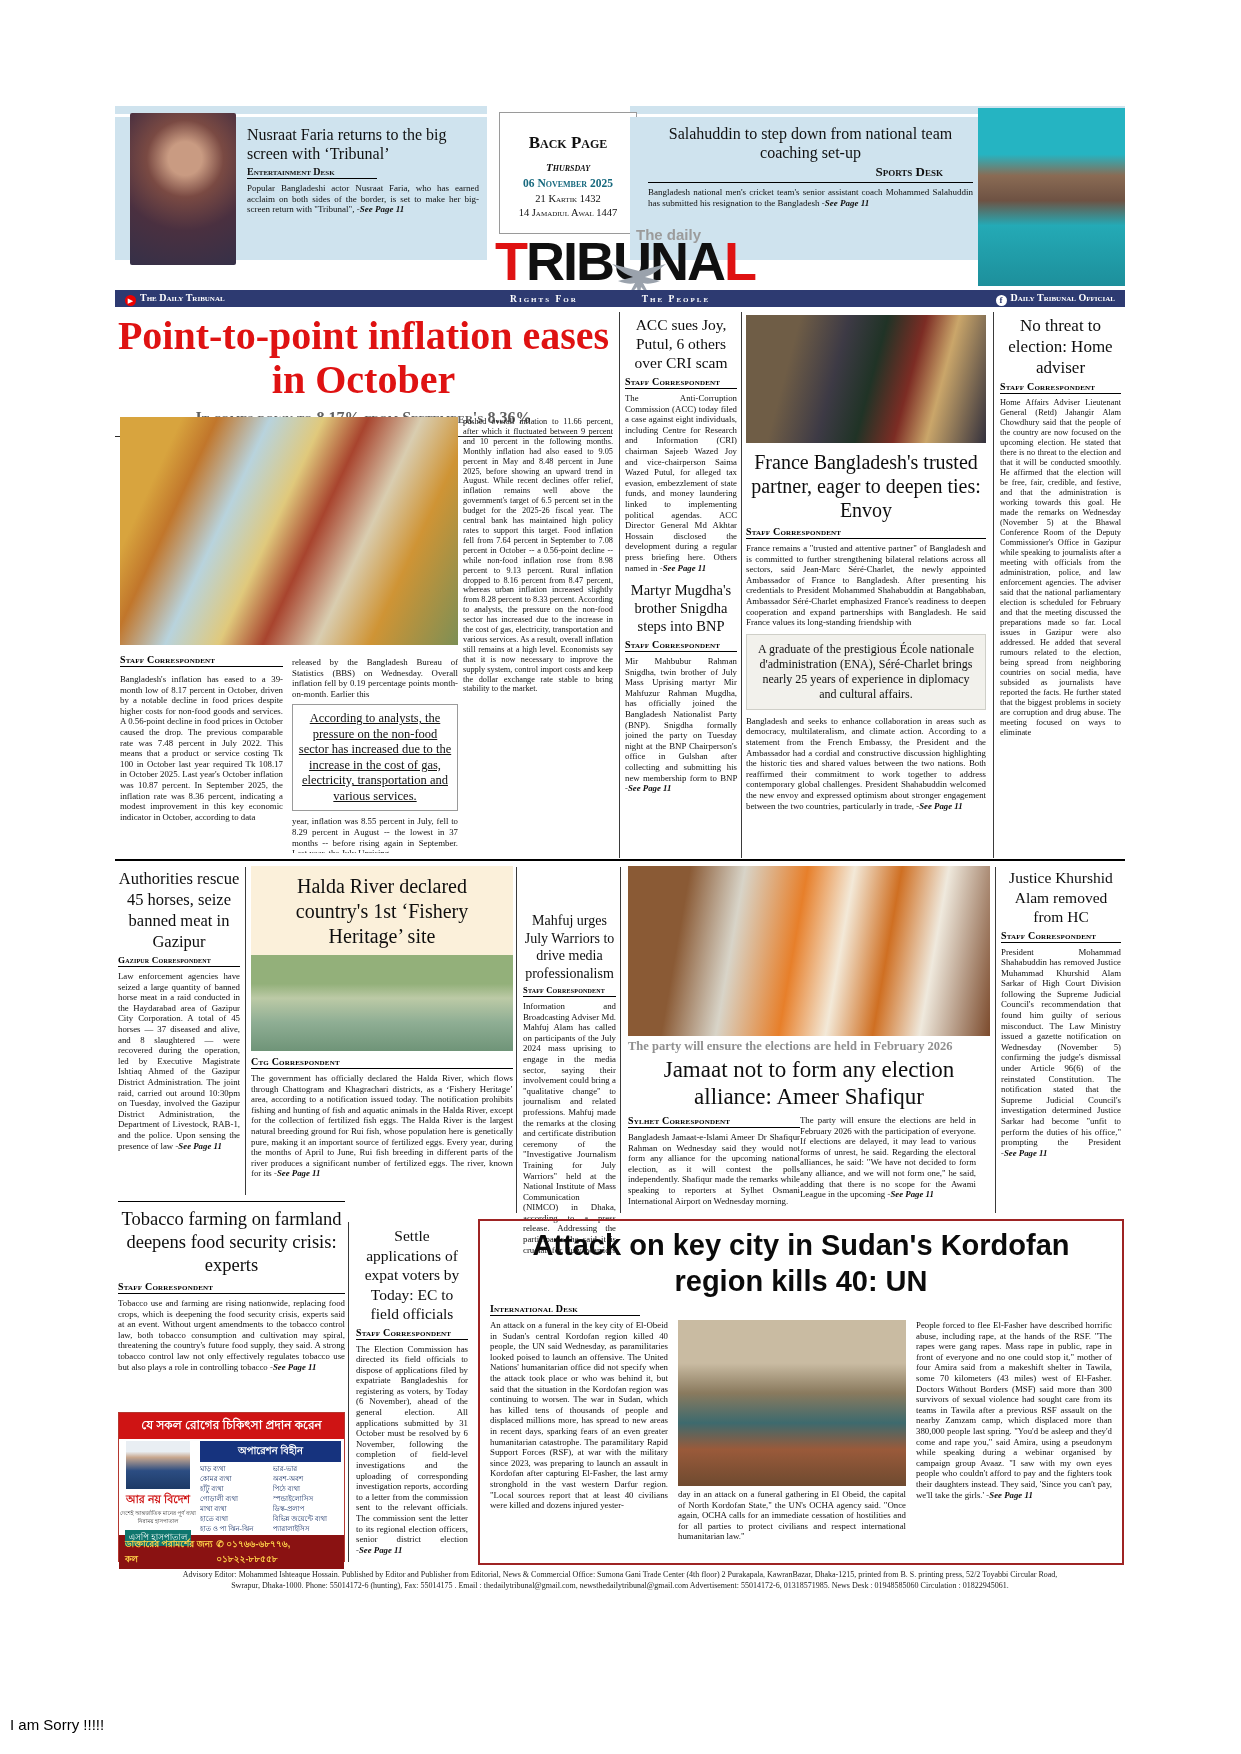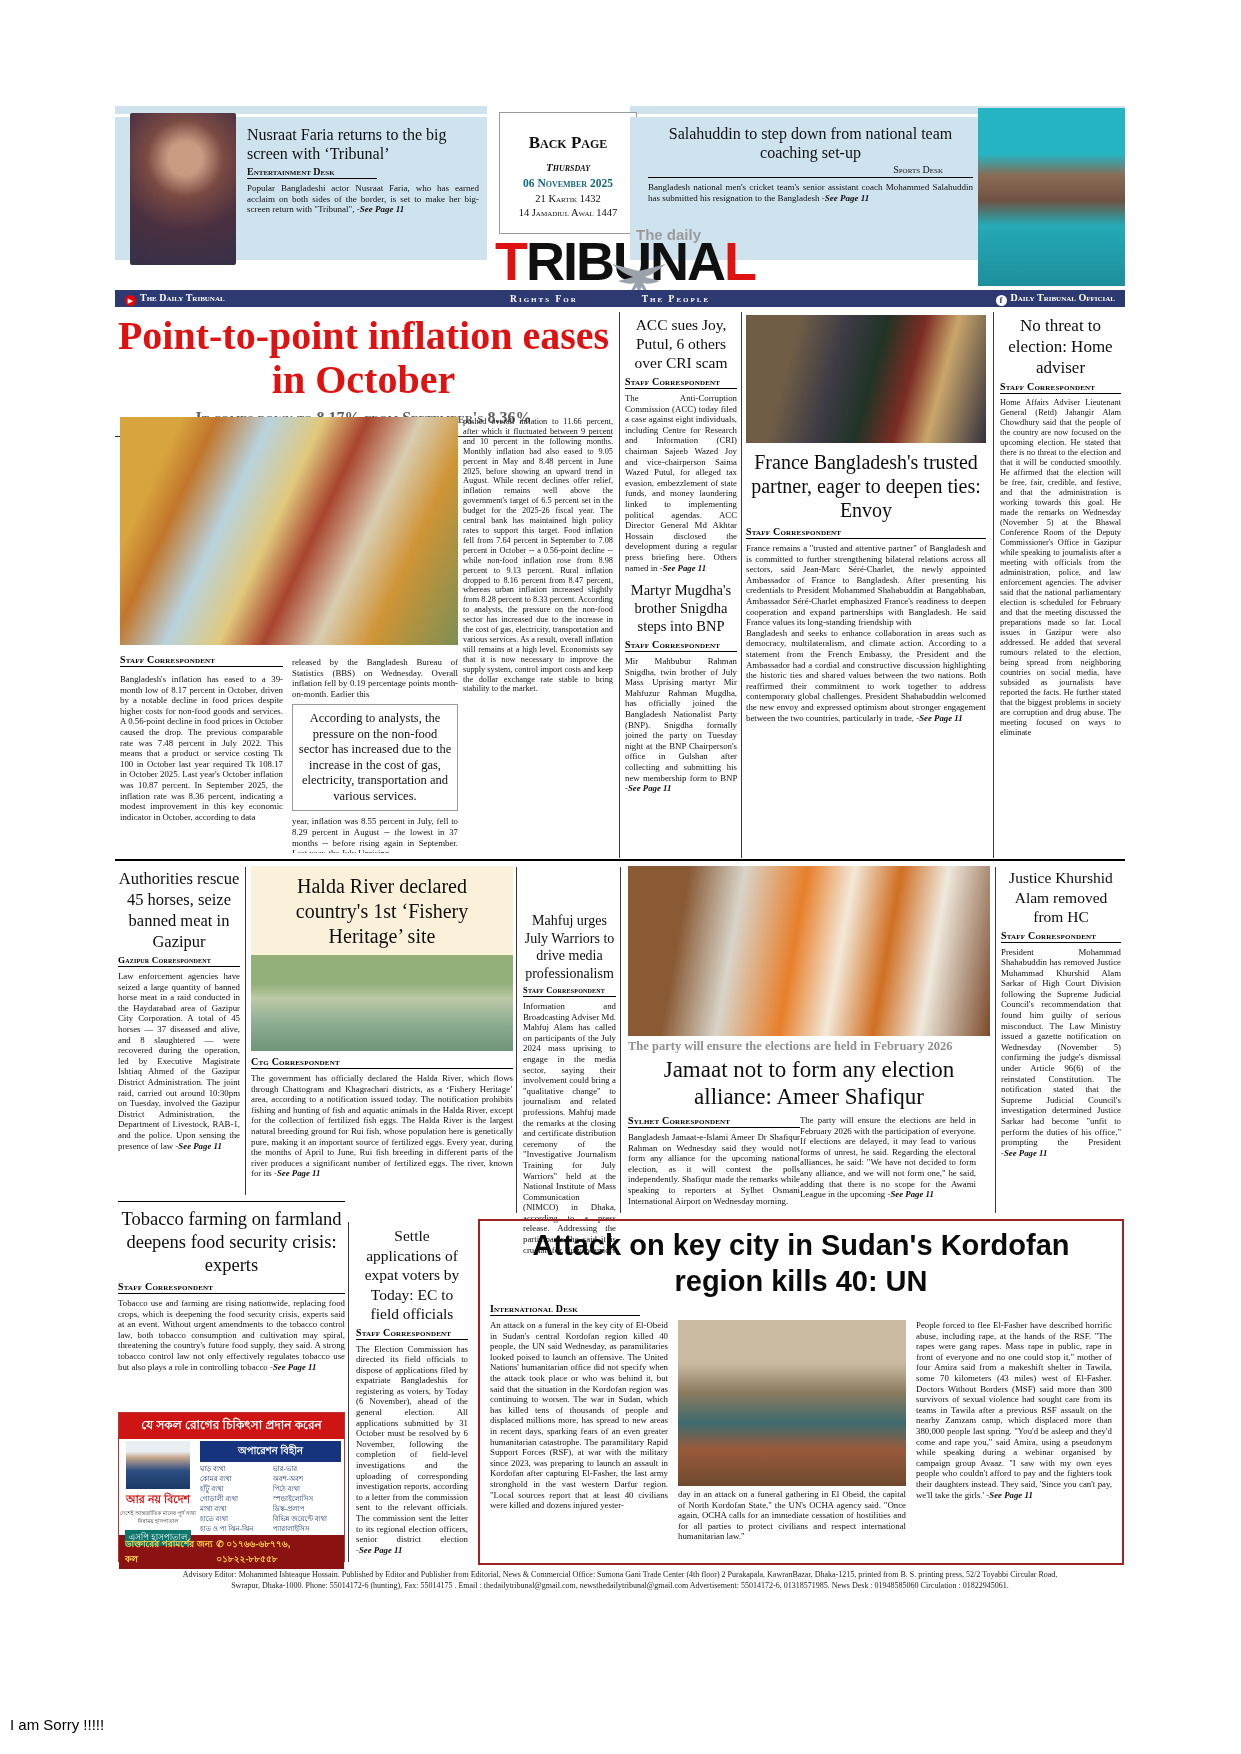--- a/index.html
+++ b/index.html
@@ -9,21 +9,21 @@
   .teaser{background:#cfe3ee;}
   .photo{position:absolute;overflow:hidden;}
   .body{font:8.8px/10.6px "Liberation Serif",serif;text-align:justify;color:#101010;overflow:hidden;}
   .see{font-style:italic;font-weight:bold;white-space:nowrap;}
   .byline{font-variant:small-caps;font-weight:bold;font-size:10px;letter-spacing:.2px;
           border-bottom:1.6px solid #000;padding-bottom:1px;margin-bottom:4px;color:#000;}
   .hl{text-align:center;color:#0e0e0e;font-weight:400;}
   .vline{position:absolute;width:1px;background:#3a3a3a;}
   .hline{position:absolute;background:#000;}
   .quotebox{border:1px solid #9a9a9a;padding:6px 5px;margin:5px 0;text-align:center;
-            font:12.5px/15.5px "Liberation Serif",serif;}
+            font:12.5px/15.5px "Liberation Serif",serif;text-decoration:underline;}
   .graybox{background:#f2f1ec;border:1px solid #cfcfc8;padding:7px 6px;margin:6px 0;text-align:center;
            font:12px/15px "Liberation Serif",serif;}
   .ribbon{position:absolute;left:115px;top:290px;width:1010px;height:17px;background:#2d3a71;
           display:flex;align-items:center;justify-content:space-between;padding:0 10px;box-sizing:border-box;
           color:#fff;font-variant:small-caps;font-size:10px;font-weight:bold;}
   .ricon{display:inline-block;width:11px;height:11px;border-radius:50%;margin-right:4px;
          text-align:center;font:7px/11px "Liberation Sans",sans-serif;vertical-align:-2px;}
   .smallcaps{font-variant:small-caps;}
   .deskline{font-variant:small-caps;font-weight:bold;font-size:10px;border-bottom:1.6px solid #000;
             padding-bottom:1px;margin:3px 0 4px 0;}
@@ -50,21 +50,21 @@
     <div class="smallcaps" style="font-size:17px;font-weight:bold;">Back Page</div>
     <div class="smallcaps" style="font-size:11px;font-weight:bold;margin-top:8px;font-style:italic;">Thursday</div>
     <div class="smallcaps" style="font-size:11.5px;font-weight:bold;color:#17697e;margin-top:4px;">06 November 2025</div>
     <div class="smallcaps" style="font-size:10.5px;margin-top:4px;">21 Kartik 1432</div>
     <div class="smallcaps" style="font-size:10.5px;margin-top:3px;">14 Jamadiul Awal 1447</div>
   </div>
 
   <div class="abs teaser" style="left:630px;top:117px;width:495px;height:143px;"></div>
   <div class="abs" style="left:648px;top:124px;width:325px;">
     <div style="font:16px/19px 'Liberation Serif',serif;text-align:center;">Salahuddin to step down from national team coaching set-up</div>
-    <div class="smallcaps" style="font-size:10px;font-weight:normal;text-align:right;border-bottom:1.6px solid #000;padding:2px 30px 2px 0;margin-bottom:4px;">Sports Desk</div>
+    <div class="smallcaps" style="font-size:13px;font-weight:bold;text-align:right;border-bottom:1.6px solid #000;padding:2px 30px 2px 0;margin-bottom:4px;">Sports Desk</div>
     <div class="body" style="font-size:9px;"><span>Bangladesh national men's cricket team's senior assistant coach Mohammed Salahuddin has submitted his resignation to the Bangladesh</span> <i class="see">-See Page 11</i></div>
   </div>
   <div class="photo" style="left:978px;top:108px;width:147px;height:178px;background:linear-gradient(180deg,#25b4c2 0 26%,#8a6b54 38%,#6e5243 52%,#24aab6 66%,#1d8f9b 100%);"></div>
 
   <div class="abs" style="left:636px;top:226px;font:bold 15px 'Liberation Sans',sans-serif;color:#9b9b9b;">The daily</div>
   <div class="abs" style="left:460px;top:234px;width:330px;text-align:center;font:900 54px/54px 'Liberation Sans',sans-serif;letter-spacing:-2px;">
     <span style="color:#df1212;">T</span><span style="color:#101010;">RIBUNA</span><span style="color:#df1212;">L</span>
   </div>
   <svg class="abs" style="left:608px;top:262px;" width="62" height="46" viewBox="0 0 62 46">
     <path d="M31 9 L4 2 Q17 13 25 15 L10 19 Q21 23 27 21 L19 36 29 25 31 41 33 25 43 36 35 21 Q41 23 52 19 L37 15 Q45 13 58 2 L31 9 Z" fill="#9aa2ac"></path>
@@ -101,20 +101,21 @@
     <div class="hl" style="font-size:14.5px;line-height:18px;margin-top:8px;">Martyr Mugdha's brother Snigdha steps into BNP</div>
     <div class="byline" style="margin-top:4px;">Staff Correspondent</div>
     <div class="body"><span>Mir Mahbubur Rahman Snigdha, twin brother of July Mass Uprising martyr Mir Mahfuzur Rahman Mugdha, has officially joined the Bangladesh Nationalist Party (BNP). Snigdha formally joined the party on Tuesday night at the BNP Chairperson's office in Gulshan after collecting and submitting his new membership form to BNP</span> <i class="see">-See Page 11</i></div>
   </div>
 
   <div class="abs" style="left:746px;top:315px;width:240px;height:543px;overflow:hidden;">
     <div class="photo" style="position:relative;width:240px;height:128px;background:linear-gradient(105deg,#6f5d46 0 20%,#3d3a45 38%,#203326 52%,#7c2c24 66%,#caa66a 78%,#33303c 100%);"></div>
     <div class="hl" style="font-size:20px;line-height:24px;margin:7px 0 4px 0;">France Bangladesh's trusted partner, eager to deepen ties: Envoy</div>
     <div class="byline">Staff Correspondent</div>
     <div class="body">France remains a "trusted and attentive partner" of Bangladesh and is committed to further strengthening bilateral relations across all sectors, said Jean-Marc Séré-Charlet, the newly appointed Ambassador of France to Bangladesh. After presenting his credentials to President Mohammed Shahabuddin at Bangabhaban, Ambassador Séré-Charlet emphasized France's readiness to deepen cooperation and expand partnerships with Bangladesh. He said France values its long-standing friendship with</div>
+    <div class="graybox">A graduate of the prestigious École nationale d'administration (ENA), Séré-Charlet brings nearly 25 years of experience in diplomacy and cultural affairs.</div>
     <div class="body"><span>Bangladesh and seeks to enhance collaboration in areas such as democracy, multilateralism, and climate action. According to a statement from the French Embassy, the President and the Ambassador had a cordial and constructive discussion highlighting the historic ties and shared values between the two nations. Both reaffirmed their commitment to work together to address contemporary global challenges. President Shahabuddin welcomed the new envoy and expressed optimism about stronger engagement between the two countries, particularly in trade,</span> <i class="see">-See Page 11</i></div>
   </div>
 
   <div class="abs" style="left:1000px;top:315px;width:121px;height:543px;overflow:hidden;">
     <div class="hl" style="font-size:17px;line-height:21px;">No threat to election: Home adviser</div>
     <div class="byline" style="margin-top:3px;">Staff Correspondent</div>
     <div class="body" style="font-size:8.4px;line-height:10px;">Home Affairs Adviser Lieutenant General (Retd) Jahangir Alam Chowdhury said that the people of the country are now focused on the upcoming election. He stated that there is no threat to the election and that it will be conducted smoothly. He affirmed that the election will be free, fair, credible, and festive, and that the administration is working towards this goal. He made the remarks on Wednesday (November 5) at the Bhawal Conference Room of the Deputy Commissioner's Office in Gazipur while speaking to journalists after a meeting with officials from the administration, police, and law enforcement agencies. The adviser said that the national parliamentary election is scheduled for February and that the meeting discussed the preparations made so far. Local issues in Gazipur were also addressed. He added that several rumours related to the election, being spread from neighboring countries on social media, have subsided as journalists have reported the facts. He further stated that the biggest problems in society are corruption and drug abuse. The meeting focused on ways to eliminate</div>
   </div>
 
   <div class="hline" style="left:115px;top:859px;width:1010px;height:1.6px;"></div>

